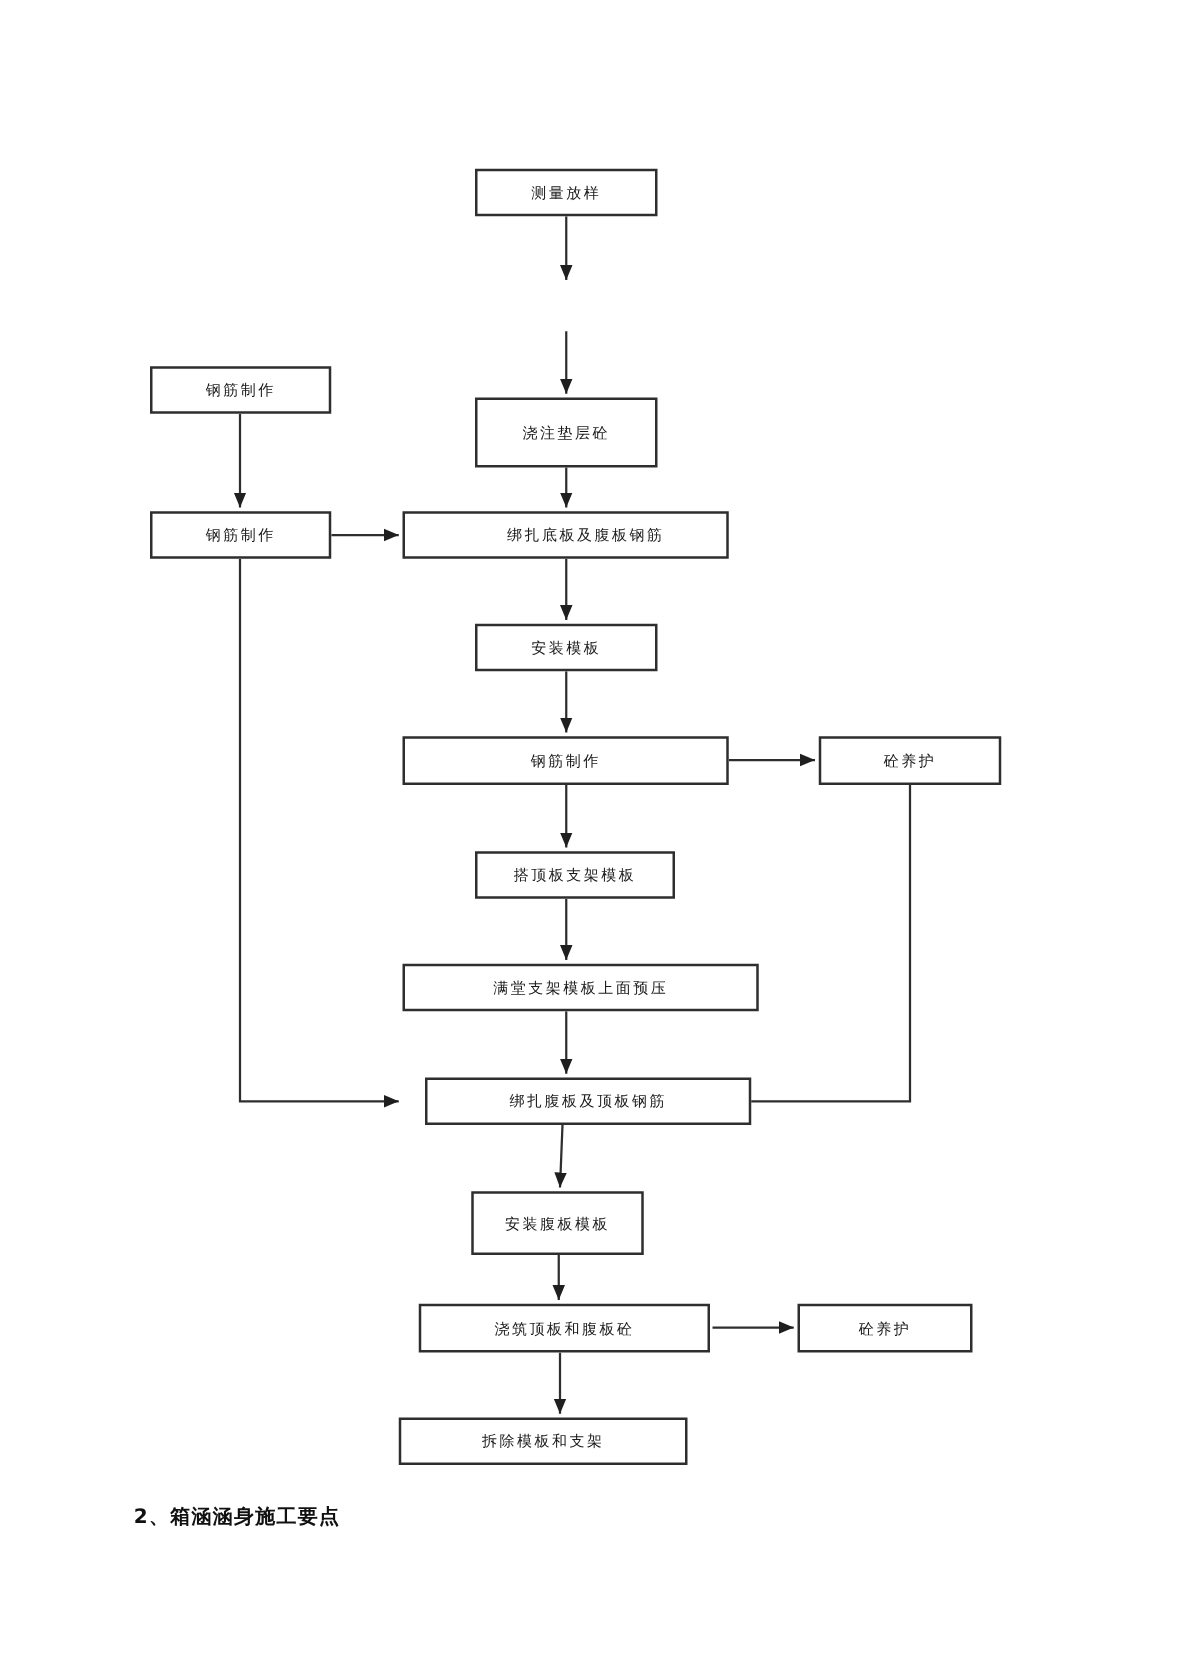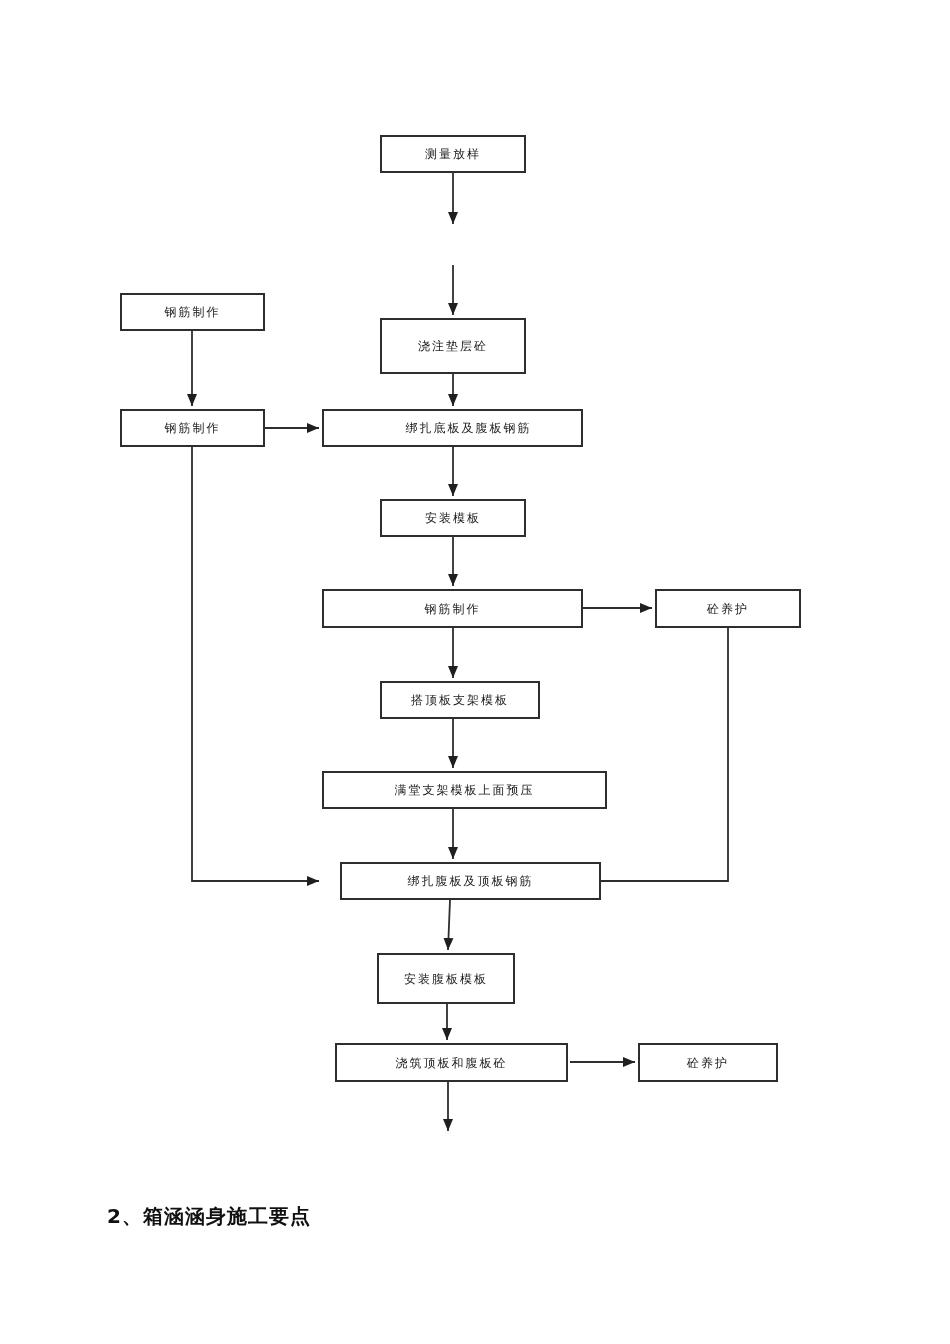--- a/index.html
+++ b/index.html
@@ -40,21 +40,21 @@
   .n-preload           {left:322px;top:771px;width:285px;height:38px;}
   .n-tie-web-top       {left:322px;top:862px;width:261px;height:38px;margin-left:18px;}
   .n-install-web-form  {left:377px;top:953px;width:138px;height:51px;}
   .n-pour-top-web      {left:335px;top:1043px;width:233px;height:39px;}
   .n-cure-2            {left:638px;top:1043px;width:140px;height:39px;}
   .n-remove-form       {left:319px;top:1134px;width:231px;height:38px;}
   .footer-heading{
     position:absolute;left:107px;top:1203px;
     font-family:"DejaVu Sans","Liberation Sans",sans-serif;
     font-weight:bold;
-    font-size:20px;
+    font-size:16px;
     color:#111111;
     letter-spacing:1px;
     white-space:nowrap;
   }
 </style>
 </head>
 <body>
 
 <div class="page">
 
@@ -92,16 +92,17 @@
   <div class="node n-tie-bottom">绑扎底板及腹板钢筋</div>
   <div class="node n-install-form">安装模板</div>
   <div class="node n-pour-bottom">钢筋制作</div>
   <div class="node n-cure-1">砼养护</div>
   <div class="node n-top-support">搭顶板支架模板</div>
   <div class="node n-preload">满堂支架模板上面预压</div>
   <div class="node n-tie-web-top">绑扎腹板及顶板钢筋</div>
   <div class="node n-install-web-form">安装腹板模板</div>
   <div class="node n-pour-top-web">浇筑顶板和腹板砼</div>
   <div class="node n-cure-2">砼养护</div>
+  <div class="node n-remove-form">拆除模板和支架</div>
 
   <div class="footer-heading">2、箱涵涵身施工要点</div>
 
 </div>
 
 </body></html>

